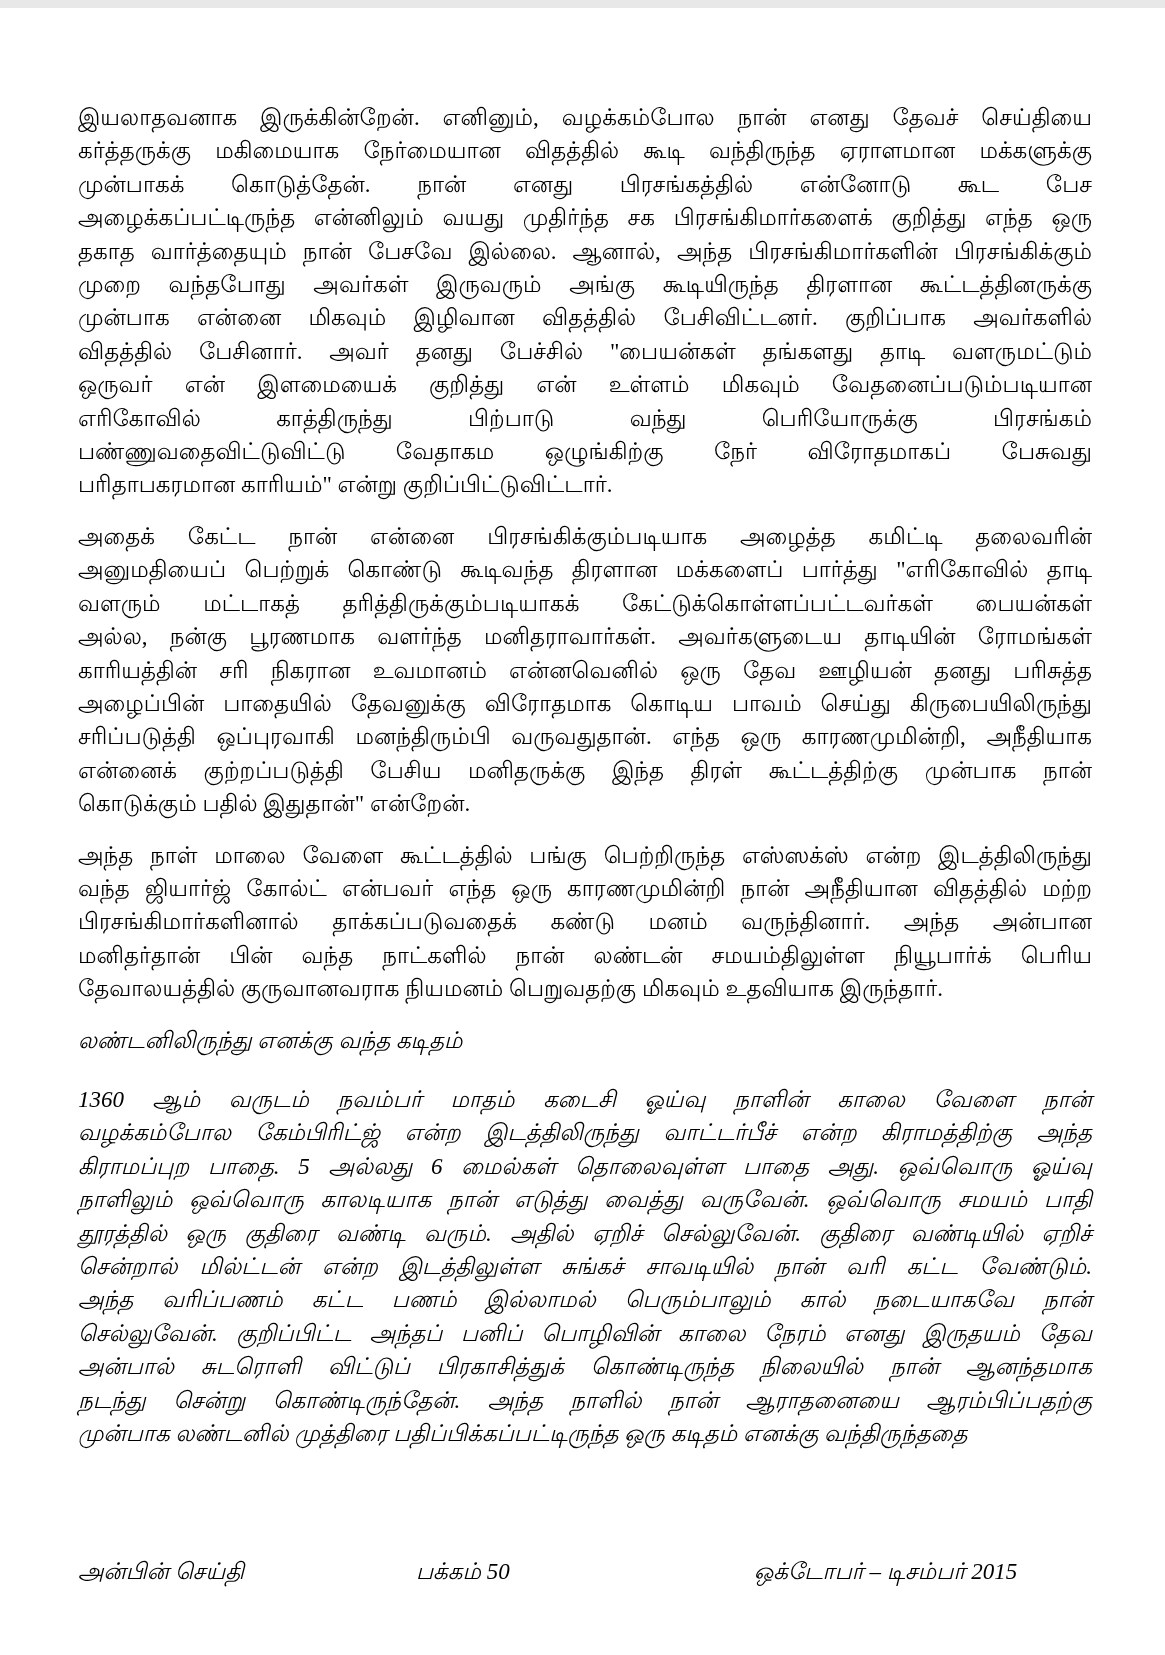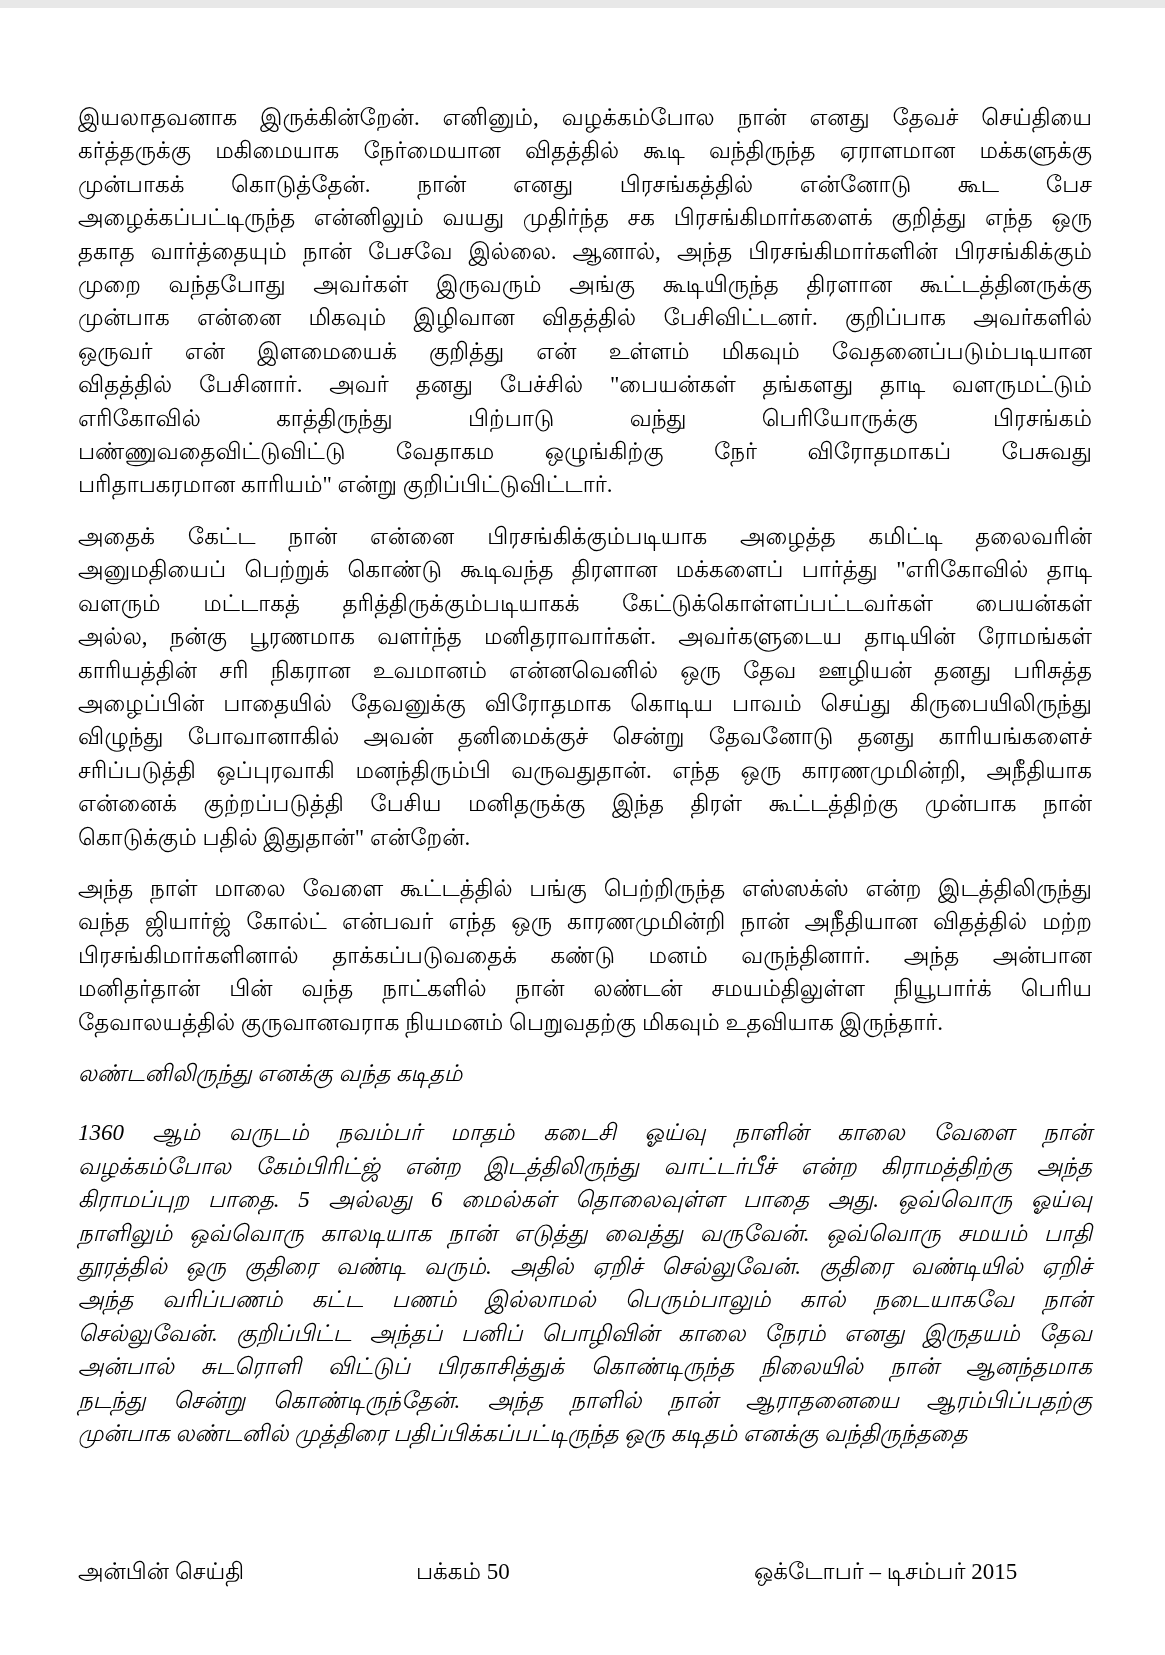--- a/index.html
+++ b/index.html
@@ -42,73 +42,74 @@
     text-align-last: left;
   }
   .footer {
     position: absolute;
     left: 78px;
     top: 1549px;
     width: 1014px;
     display: flex;
     align-items: baseline;
     font-size: 23px;
+    font-style: italic;
     line-height: 30px;
   }
   .f-left  { flex: 1; text-align: left; }
   .f-center{ flex: 1; text-align: left; }
   .f-right { flex: 1; }
 </style>
 </head>
 <body>
 
 <div class="page">
   <div class="page-body" id="page-body">
       <div class="block paragraph">
         <div class="line">இயலாதவனாக இருக்கின்றேன். எனினும், வழக்கம்போல நான் எனது தேவச் செய்தியை</div>
         <div class="line">கர்த்தருக்கு மகிமையாக நேர்மையான விதத்தில் கூடி வந்திருந்த ஏராளமான மக்களுக்கு</div>
         <div class="line">முன்பாகக் கொடுத்தேன். நான் எனது பிரசங்கத்தில் என்னோடு கூட பேச</div>
         <div class="line">அழைக்கப்பட்டிருந்த என்னிலும் வயது முதிர்ந்த சக பிரசங்கிமார்களைக் குறித்து எந்த ஒரு</div>
         <div class="line">தகாத வார்த்தையும் நான் பேசவே இல்லை. ஆனால், அந்த பிரசங்கிமார்களின் பிரசங்கிக்கும்</div>
         <div class="line">முறை வந்தபோது அவர்கள் இருவரும் அங்கு கூடியிருந்த திரளான கூட்டத்தினருக்கு</div>
         <div class="line">முன்பாக என்னை மிகவும் இழிவான விதத்தில் பேசிவிட்டனர். குறிப்பாக அவர்களில்</div>
+        <div class="line">விதத்தில் பேசினார். அவர் தனது பேச்சில் "பையன்கள் தங்களது தாடி வளருமட்டும்</div>
         <div class="line">ஒருவர் என் இளமையைக் குறித்து என் உள்ளம் மிகவும் வேதனைப்படும்படியான</div>
-        <div class="line">விதத்தில் பேசினார். அவர் தனது பேச்சில் "பையன்கள் தங்களது தாடி வளருமட்டும்</div>
         <div class="line">எரிகோவில் காத்திருந்து பிற்பாடு வந்து பெரியோருக்கு பிரசங்கம்</div>
         <div class="line">பண்ணுவதைவிட்டுவிட்டு வேதாகம ஒழுங்கிற்கு நேர் விரோதமாகப் பேசுவது</div>
         <div class="line last">பரிதாபகரமான காரியம்" என்று குறிப்பிட்டுவிட்டார்.</div>
       </div>
       <div class="block paragraph">
         <div class="line">அதைக் கேட்ட நான் என்னை பிரசங்கிக்கும்படியாக அழைத்த கமிட்டி தலைவரின்</div>
         <div class="line">அனுமதியைப் பெற்றுக் கொண்டு கூடிவந்த திரளான மக்களைப் பார்த்து "எரிகோவில் தாடி</div>
         <div class="line">வளரும் மட்டாகத் தரித்திருக்கும்படியாகக் கேட்டுக்கொள்ளப்பட்டவர்கள் பையன்கள்</div>
         <div class="line">அல்ல, நன்கு பூரணமாக வளர்ந்த மனிதராவார்கள். அவர்களுடைய தாடியின் ரோமங்கள்</div>
         <div class="line">காரியத்தின் சரி நிகரான உவமானம் என்னவெனில் ஒரு தேவ ஊழியன் தனது பரிசுத்த</div>
         <div class="line">அழைப்பின் பாதையில் தேவனுக்கு விரோதமாக கொடிய பாவம் செய்து கிருபையிலிருந்து</div>
-        <div class="line">விழுந்து போவானாகில் அவன் தனிமைக்குச் சென்று தேவனோடு தனது காரியங்களைச்</div>
         <div class="line">சரிப்படுத்தி ஒப்புரவாகி மனந்திரும்பி வருவதுதான். எந்த ஒரு காரணமுமின்றி, அநீதியாக</div>
         <div class="line">என்னைக் குற்றப்படுத்தி பேசிய மனிதருக்கு இந்த திரள் கூட்டத்திற்கு முன்பாக நான்</div>
         <div class="line last">கொடுக்கும் பதில் இதுதான்" என்றேன்.</div>
       </div>
       <div class="block paragraph">
         <div class="line">அந்த நாள் மாலை வேளை கூட்டத்தில் பங்கு பெற்றிருந்த எஸ்ஸக்ஸ் என்ற இடத்திலிருந்து</div>
         <div class="line">வந்த ஜியார்ஜ் கோல்ட் என்பவர் எந்த ஒரு காரணமுமின்றி நான் அநீதியான விதத்தில் மற்ற</div>
         <div class="line">பிரசங்கிமார்களினால் தாக்கப்படுவதைக் கண்டு மனம் வருந்தினார். அந்த அன்பான</div>
         <div class="line">மனிதர்தான் பின் வந்த நாட்களில் நான் லண்டன் சமயம்திலுள்ள நியூபார்க் பெரிய</div>
         <div class="line last">தேவாலயத்தில் குருவானவராக நியமனம் பெறுவதற்கு மிகவும் உதவியாக இருந்தார்.</div>
       </div>
       <div class="block heading italic">
         <div class="line last">லண்டனிலிருந்து எனக்கு வந்த கடிதம்</div>
       </div>
       <div class="block paragraph italic">
         <div class="line">1360 ஆம் வருடம் நவம்பர் மாதம் கடைசி ஓய்வு நாளின் காலை வேளை நான்</div>
         <div class="line">வழக்கம்போல கேம்பிரிட்ஜ் என்ற இடத்திலிருந்து வாட்டர்பீச் என்ற கிராமத்திற்கு அந்த</div>
         <div class="line">கிராமப்புற பாதை. 5 அல்லது 6 மைல்கள் தொலைவுள்ள பாதை அது. ஒவ்வொரு ஓய்வு</div>
         <div class="line">நாளிலும் ஒவ்வொரு காலடியாக நான் எடுத்து வைத்து வருவேன். ஒவ்வொரு சமயம் பாதி</div>
         <div class="line">தூரத்தில் ஒரு குதிரை வண்டி வரும். அதில் ஏறிச் செல்லுவேன். குதிரை வண்டியில் ஏறிச்</div>
+        <div class="line">சென்றால் மில்ட்டன் என்ற இடத்திலுள்ள சுங்கச் சாவடியில் நான் வரி கட்ட வேண்டும்.</div>
         <div class="line">அந்த வரிப்பணம் கட்ட பணம் இல்லாமல் பெரும்பாலும் கால் நடையாகவே நான்</div>
         <div class="line">செல்லுவேன். குறிப்பிட்ட அந்தப் பனிப் பொழிவின் காலை நேரம் எனது இருதயம் தேவ</div>
         <div class="line">அன்பால் சுடரொளி விட்டுப் பிரகாசித்துக் கொண்டிருந்த நிலையில் நான் ஆனந்தமாக</div>
         <div class="line">நடந்து சென்று கொண்டிருந்தேன். அந்த நாளில் நான் ஆராதனையை ஆரம்பிப்பதற்கு</div>
         <div class="line last">முன்பாக லண்டனில் முத்திரை பதிப்பிக்கப்பட்டிருந்த ஒரு கடிதம் எனக்கு வந்திருந்ததை</div>
       </div>
     </div>
   <div class="footer">
     <span class="f-left">அன்பின் செய்தி</span>
     <span class="f-center">பக்கம் 50</span>

